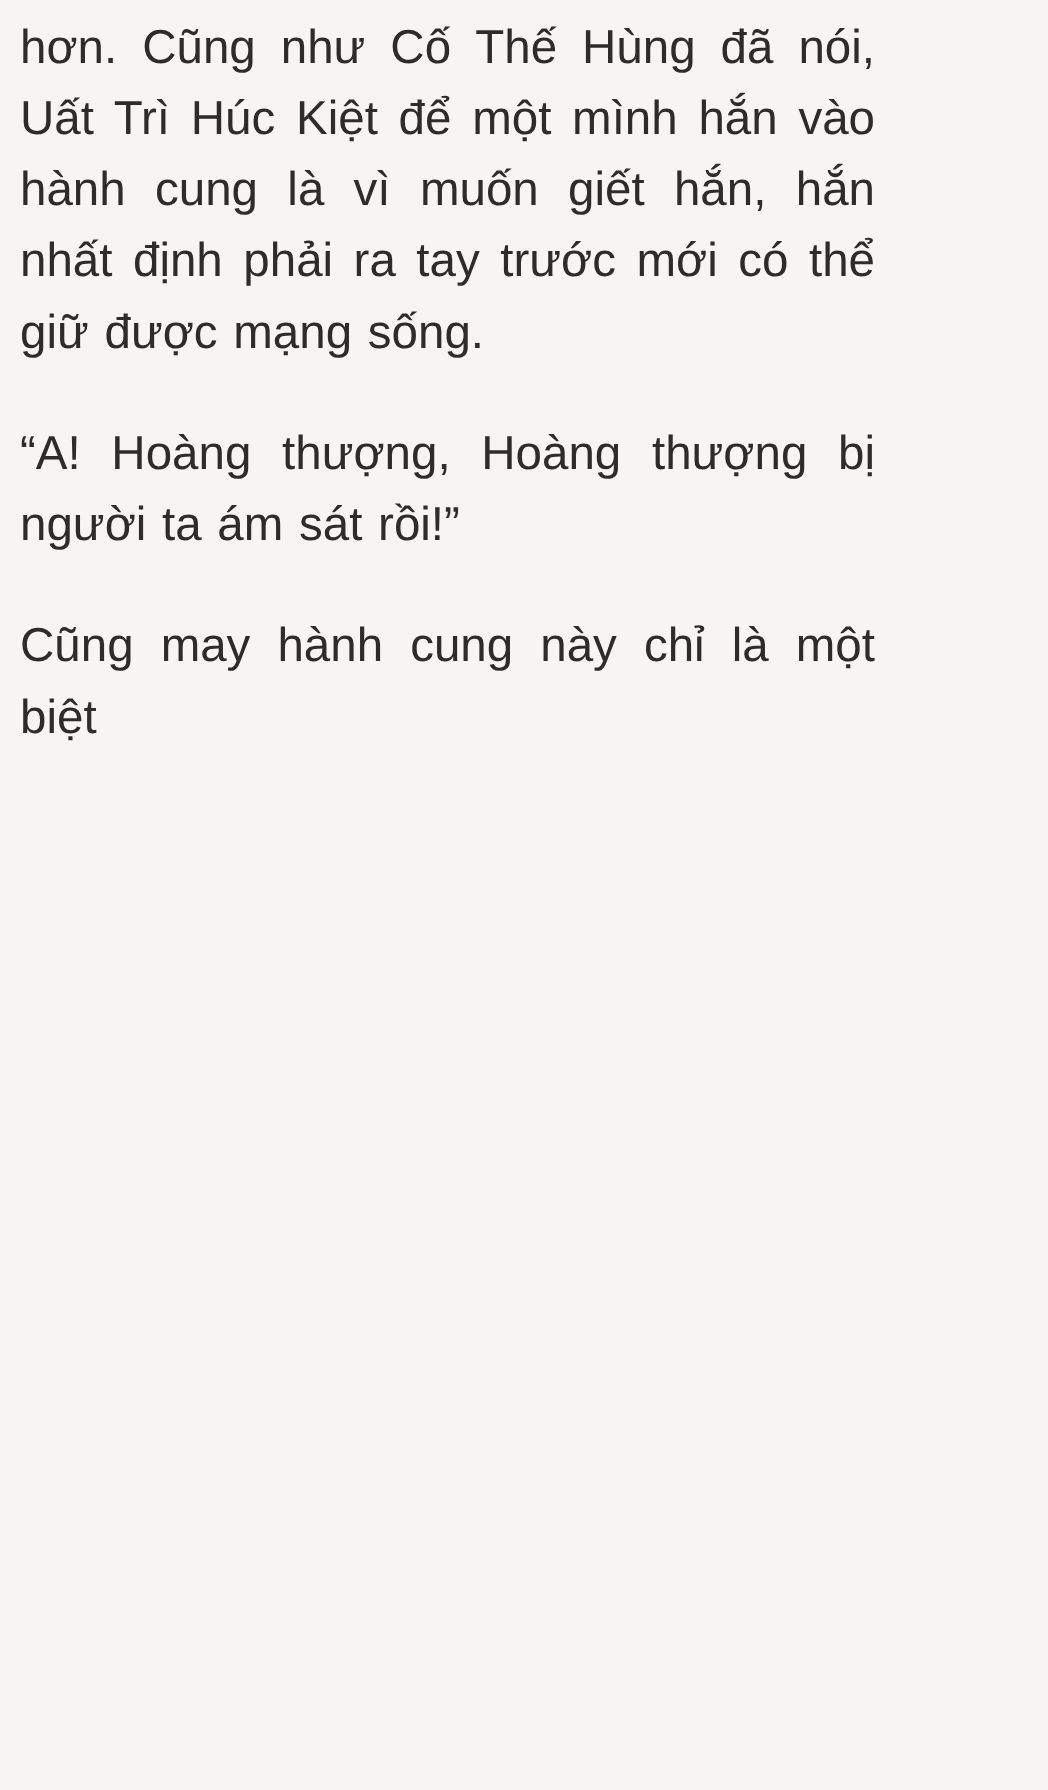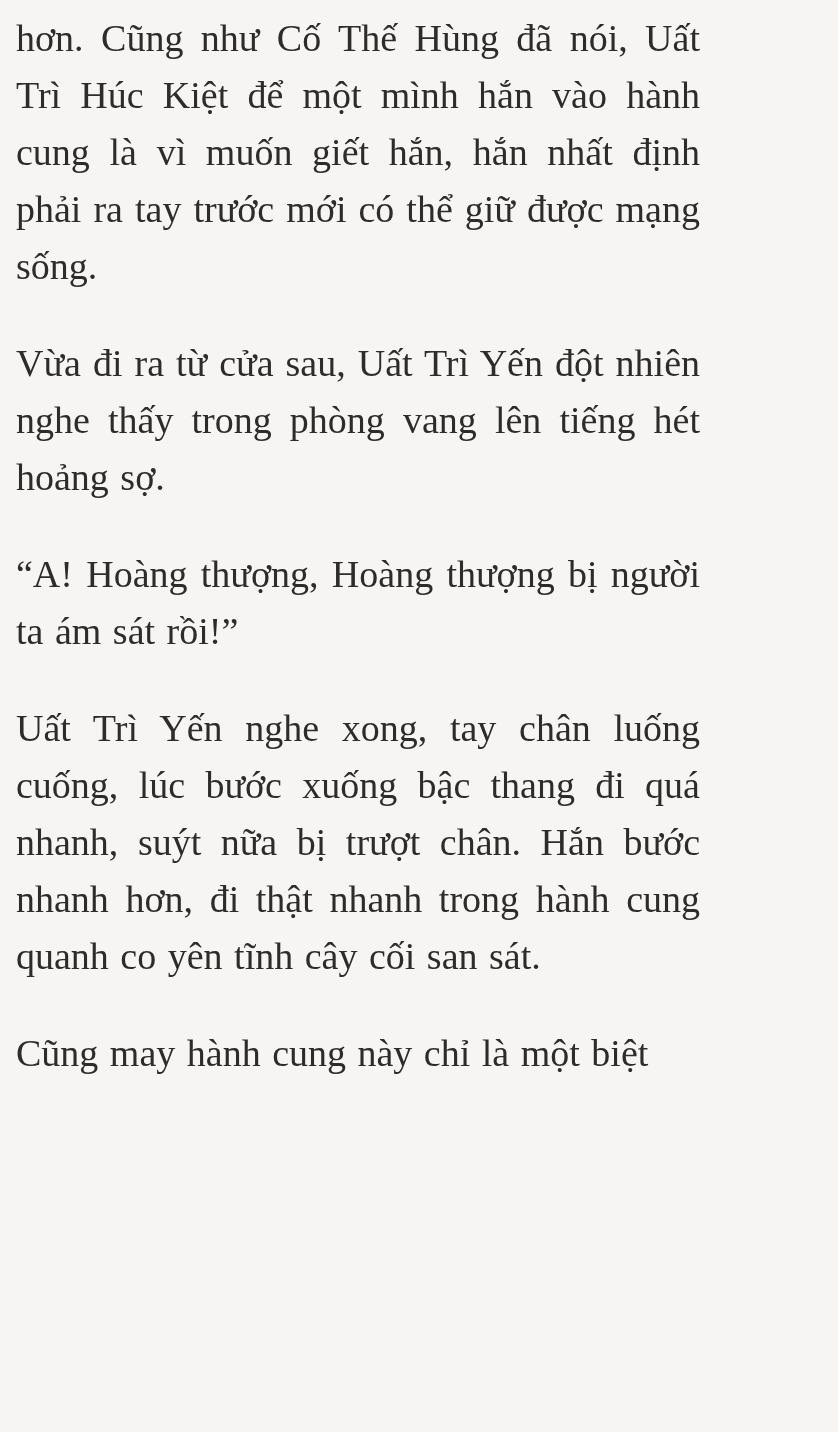--- a/index.html
+++ b/index.html
@@ -11,34 +11,32 @@
     width: 838px;
     height: 1432px;
     overflow: hidden;
   }
   .reading-page {
     box-sizing: border-box;
     width: 716px;
     height: 1432px;
     padding: 10px 16px 0 16px;
     overflow: hidden;
-    font-family: Liberation Serif, serif;
+    font-family: Liberation Sans, sans-serif;
     font-size: 38px;
     line-height: 57px;
     color: #2d2c2a;
     text-align: justify;
     text-justify: inter-word;
   }
   .reading-page p {
     margin: 0 0 40px 0;
     word-spacing: 2px;
   }
 </style>
 </head>
 <body>
 
 <main class="reading-page">
   <p>hơn. Cũng như Cố Thế Hùng đã nói, Uất Trì Húc Kiệt để một mình hắn vào hành cung là vì muốn giết hắn, hắn nhất định phải ra tay trước mới có thể giữ được mạng sống.</p>
-  <p>Vừa đi ra từ cửa sau, Uất Trì Yến đột nhiên nghe thấy trong phòng vang lên tiếng hét hoảng sợ.</p>
   <p>“A! Hoàng thượng, Hoàng thượng bị người ta ám sát rồi!”</p>
-  <p>Uất Trì Yến nghe xong, tay chân luống cuống, lúc bước xuống bậc thang đi quá nhanh, suýt nữa bị trượt chân. Hắn bước nhanh hơn, đi thật nhanh trong hành cung quanh co yên tĩnh cây cối san sát.</p>
   <p>Cũng may hành cung này chỉ là một biệt</p>
 </main>
 
 </body></html>

